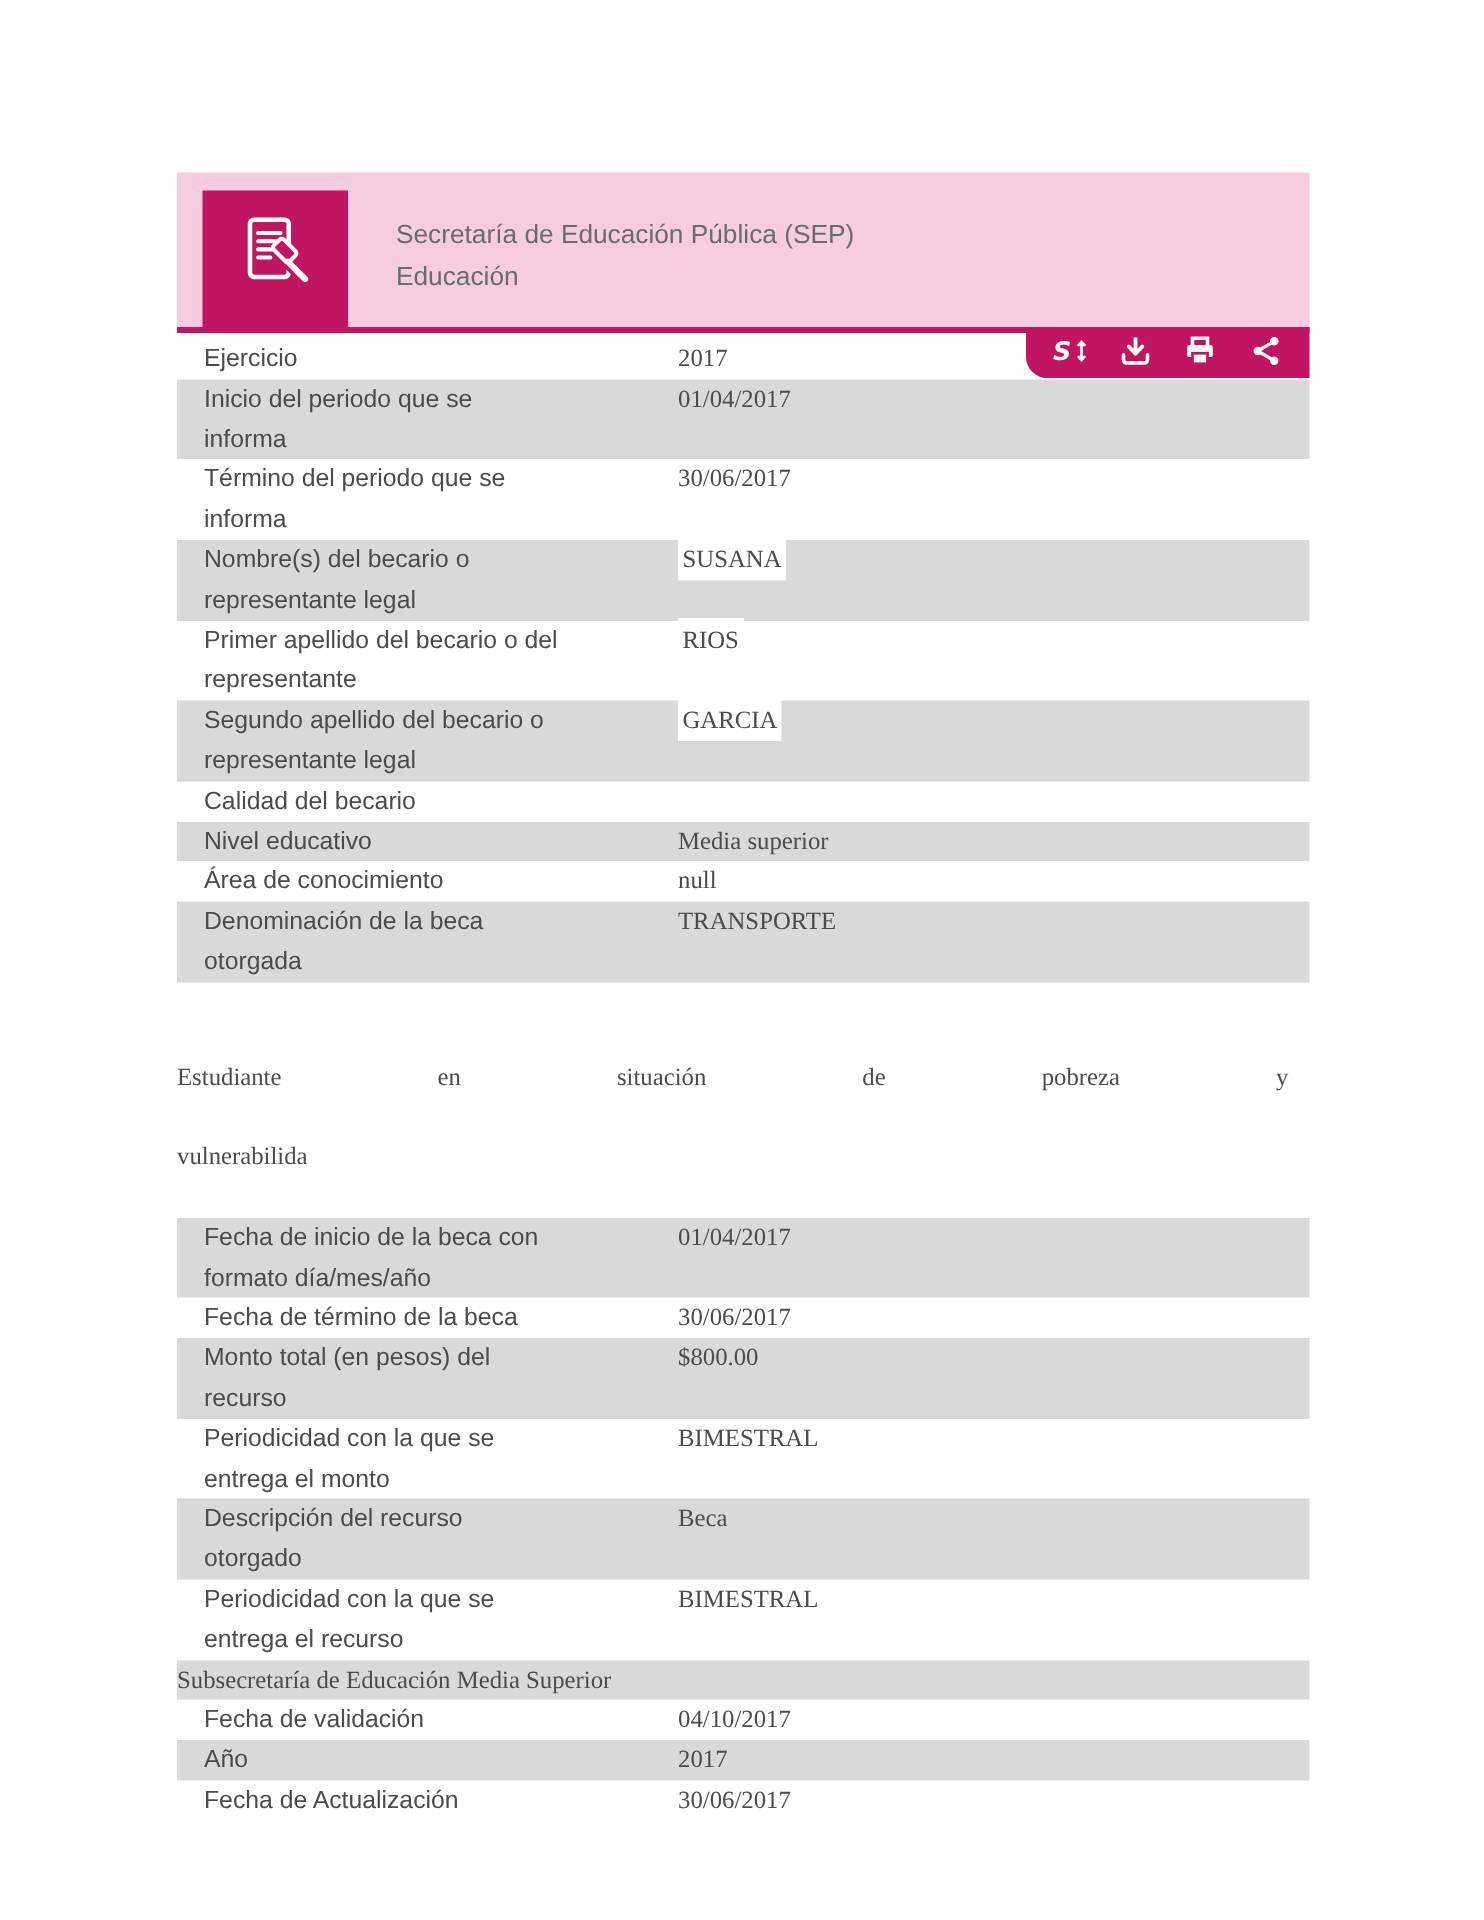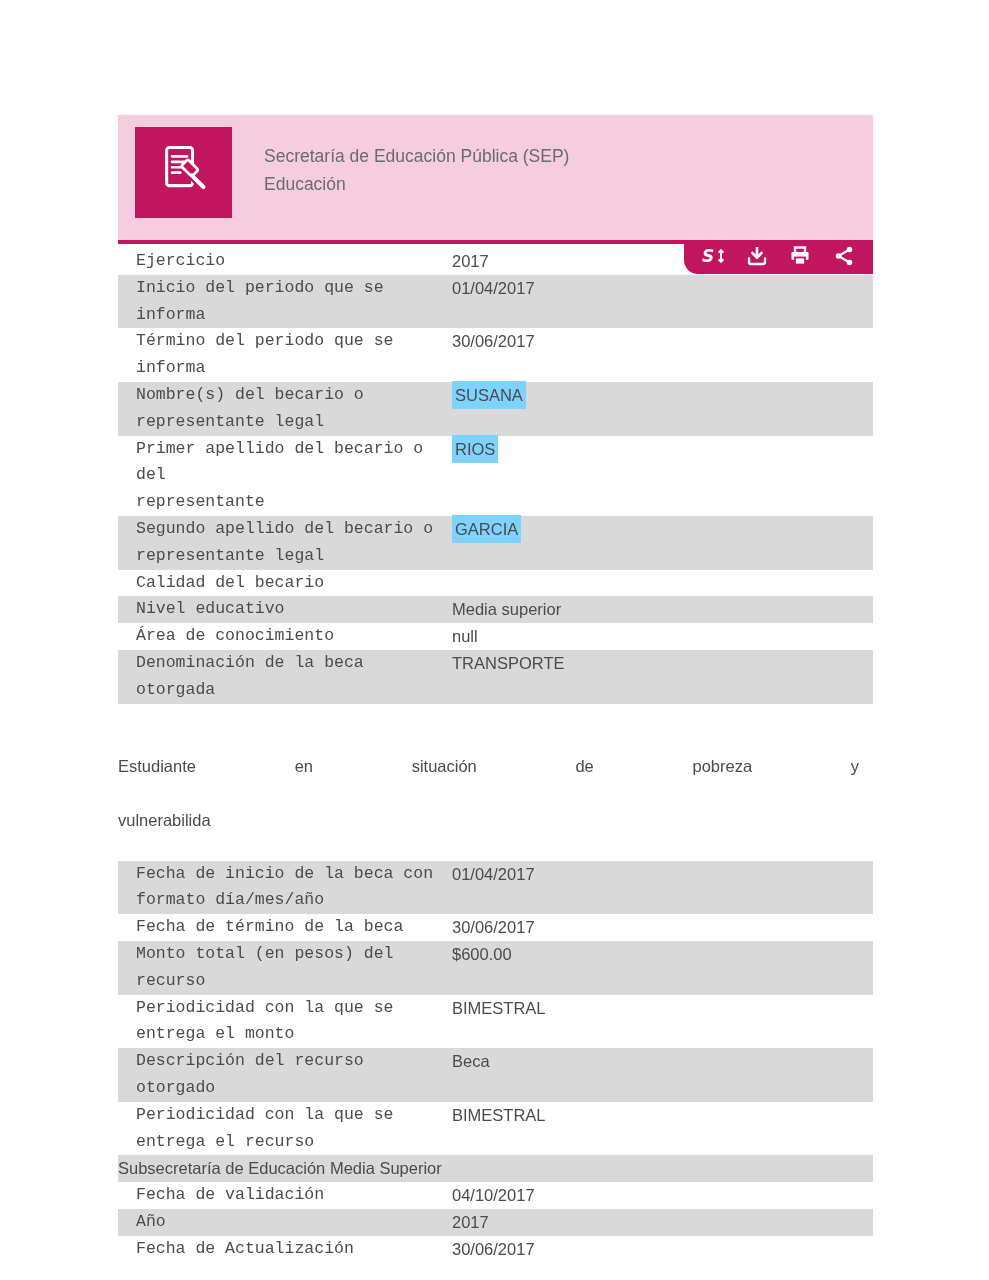--- a/index.html
+++ b/index.html
@@ -5,21 +5,21 @@
   html,body{margin:0;padding:0;}
   body{
     width:989px;height:1280px;background:#ffffff;overflow:hidden;
     font-family:"Liberation Sans","DejaVu Sans",sans-serif;
     color:#4b4b4d;
   }
   .page{position:relative;width:755px;margin:115px 0 0 118px;}
 
   
   .header{
-    height:125px;background:#f6ccdf;display:flex;align-items:flex-start;
+    height:103px;background:#f6ccdf;display:flex;align-items:flex-start;
   }
   .logo{
     width:97px;height:91px;margin:12px 0 0 17px;background:#c2155f;
     display:flex;align-items:center;justify-content:center;flex:none;
   }
   .titleblock{margin:27px 0 0 32px;}
   .titleblock .tline{
     font-size:17.5px;line-height:28px;color:#6a6b6e;
   }
 
@@ -36,23 +36,23 @@
   }
   .tbtn{
     background:none;border:none;padding:0;margin:0;cursor:pointer;
     width:26px;height:24px;display:flex;align-items:center;justify-content:center;
   }
 
   
   .row{display:flex;font-size:16.5px;line-height:26.8px;}
   .row.alt{background:#d9d9d9;justify-content:space-between;}
   .cell{white-space:pre-line;}
-  .label{width:316px;padding-left:18px;flex:none;font-family:Liberation Mono, monospace;}
-  .value{flex:1;padding-right:14px;}
-  .hl{background:#7dd3fc;padding:5px 3px;}
+  .label{width:316px;padding-left:18px;flex:none;}
+  .value{flex:1;padding-right:14px;font-family:Liberation Serif, serif;}
+  .hl{background:#ffffff;padding:5px 3px;}
   .jline{text-align:justify;text-align-last:justify;margin-top:23px;}
 </style>
 </head>
 <body>
 
 <div class="page">
 
   <div class="header">
     <div class="logo">
       <span>
@@ -173,21 +173,21 @@
 formato día/mes/año</div>
       <div class="cell value">01/04/2017</div>
     </div>
     <div class="row">
       <div class="cell label">Fecha de término de la beca</div>
       <div class="cell value">30/06/2017</div>
     </div>
     <div class="row alt">
       <div class="cell label">Monto total (en pesos) del
 recurso</div>
-      <div class="cell value">$600.00</div>
+      <div class="cell value">$800.00</div>
     </div>
     <div class="row">
       <div class="cell label">Periodicidad con la que se
 entrega el monto</div>
       <div class="cell value">BIMESTRAL</div>
     </div>
     <div class="row alt">
       <div class="cell label">Descripción del recurso
 otorgado</div>
       <div class="cell value">Beca</div>

